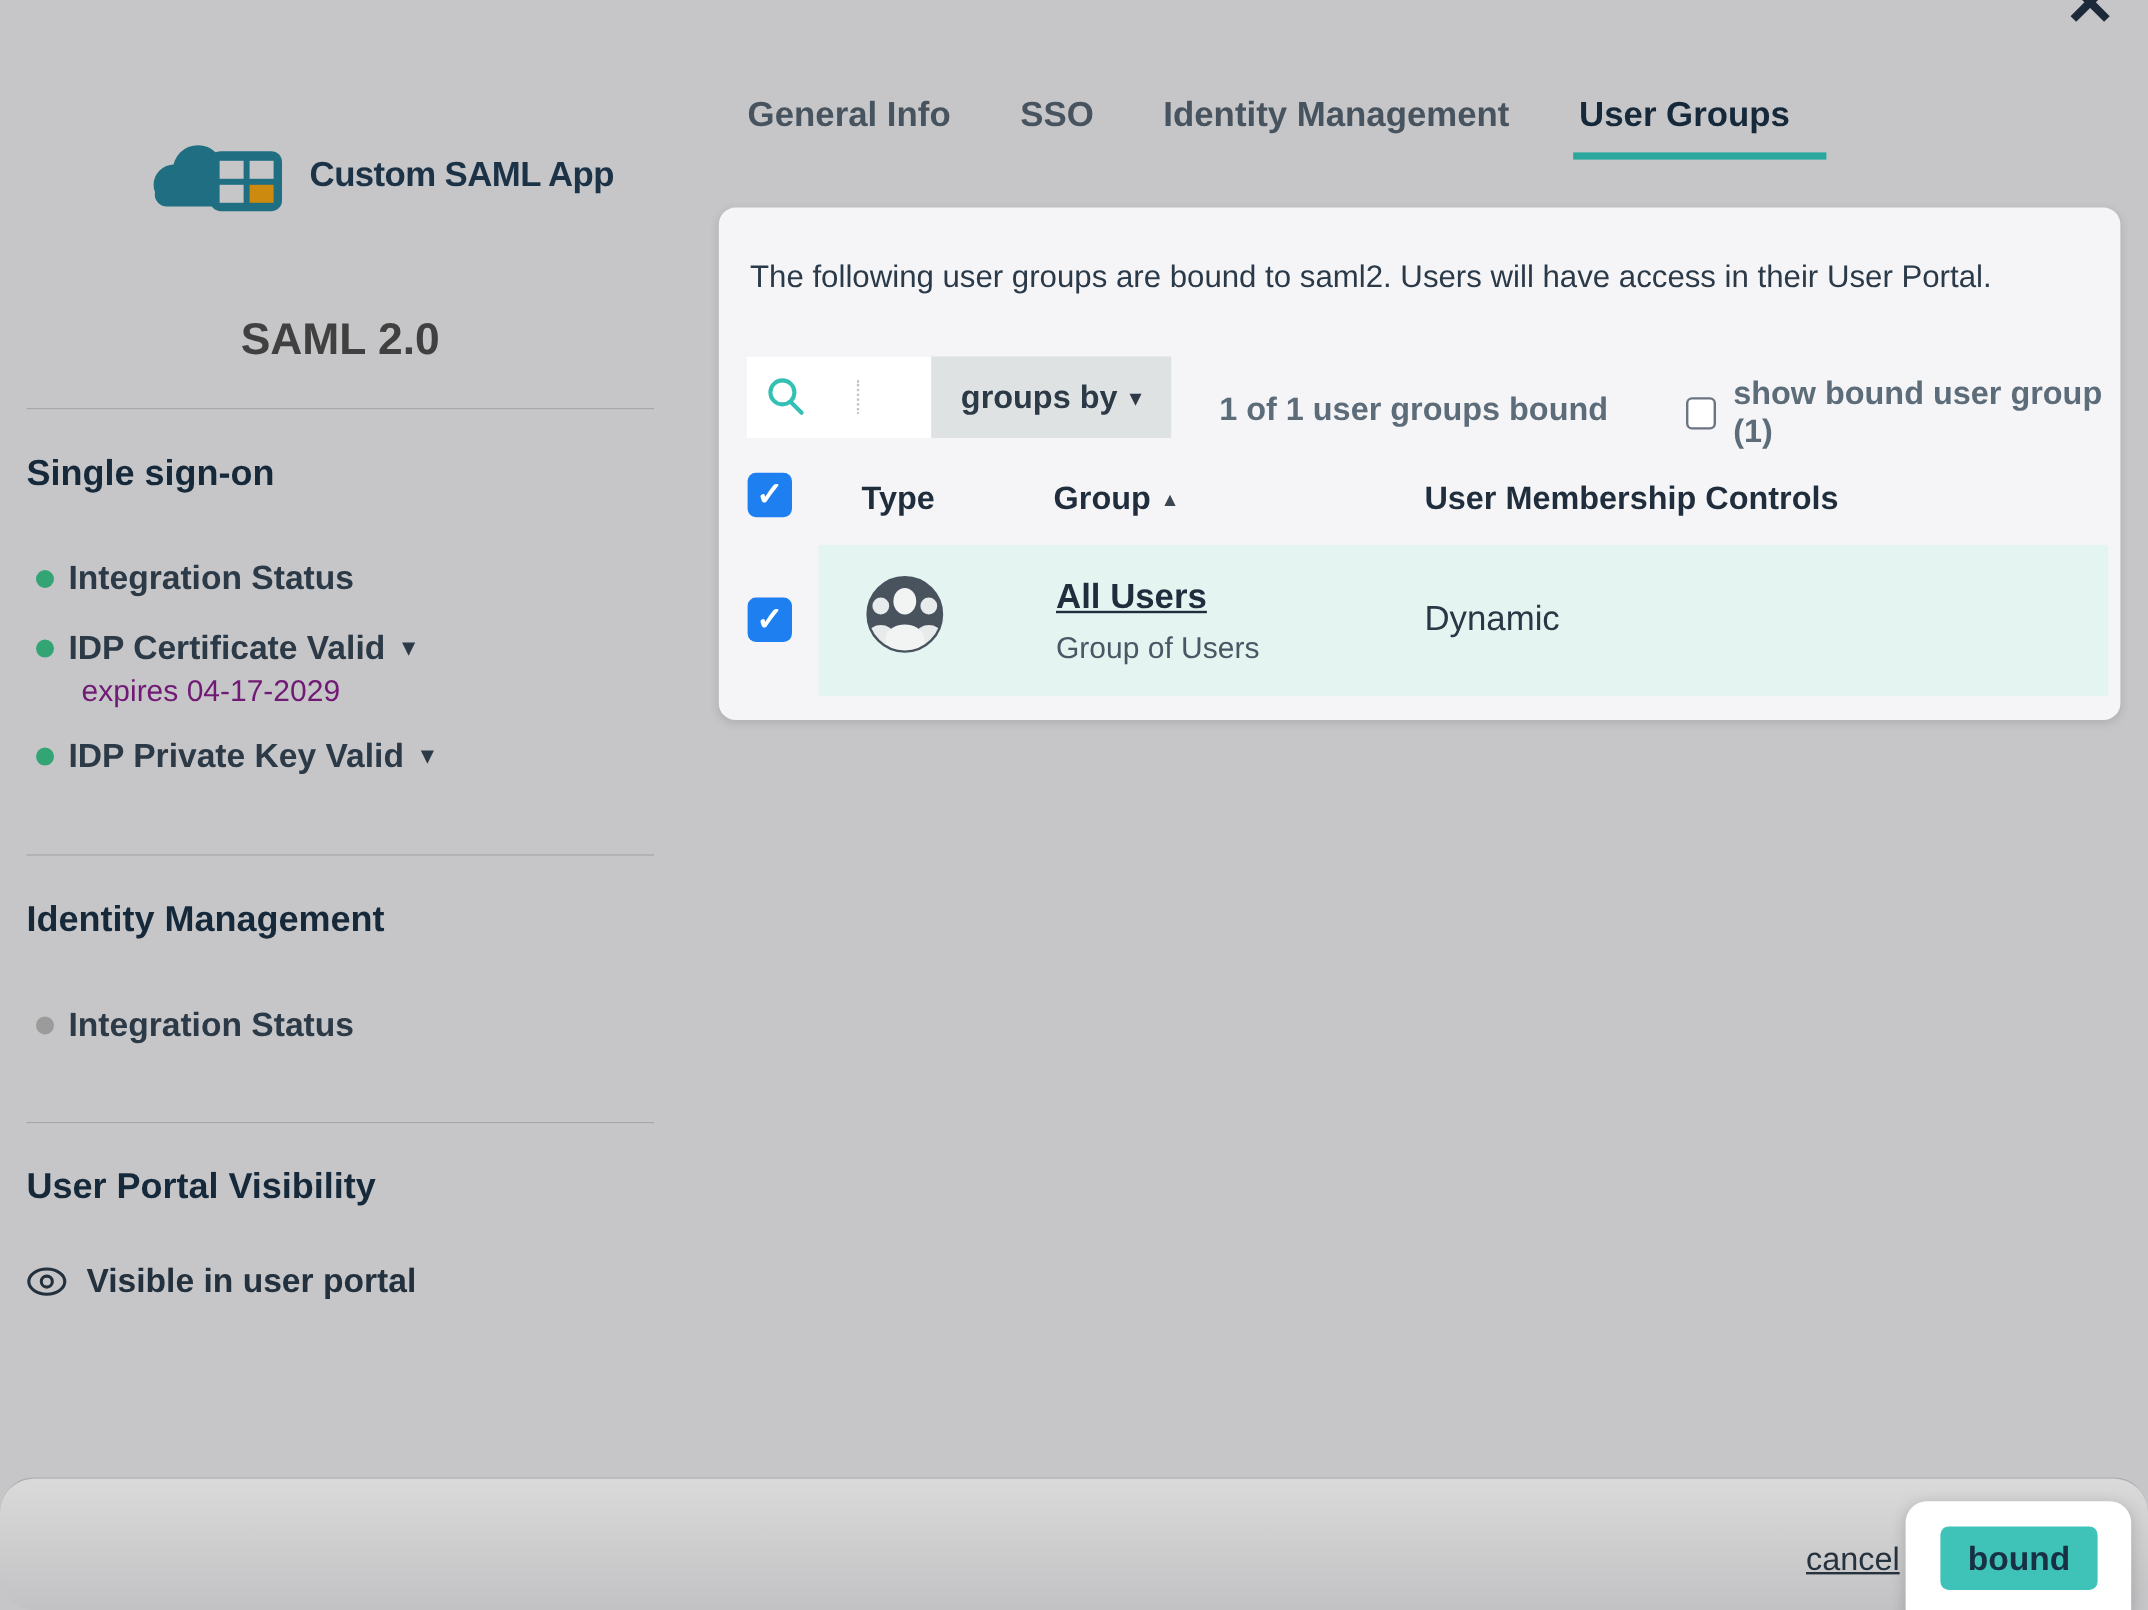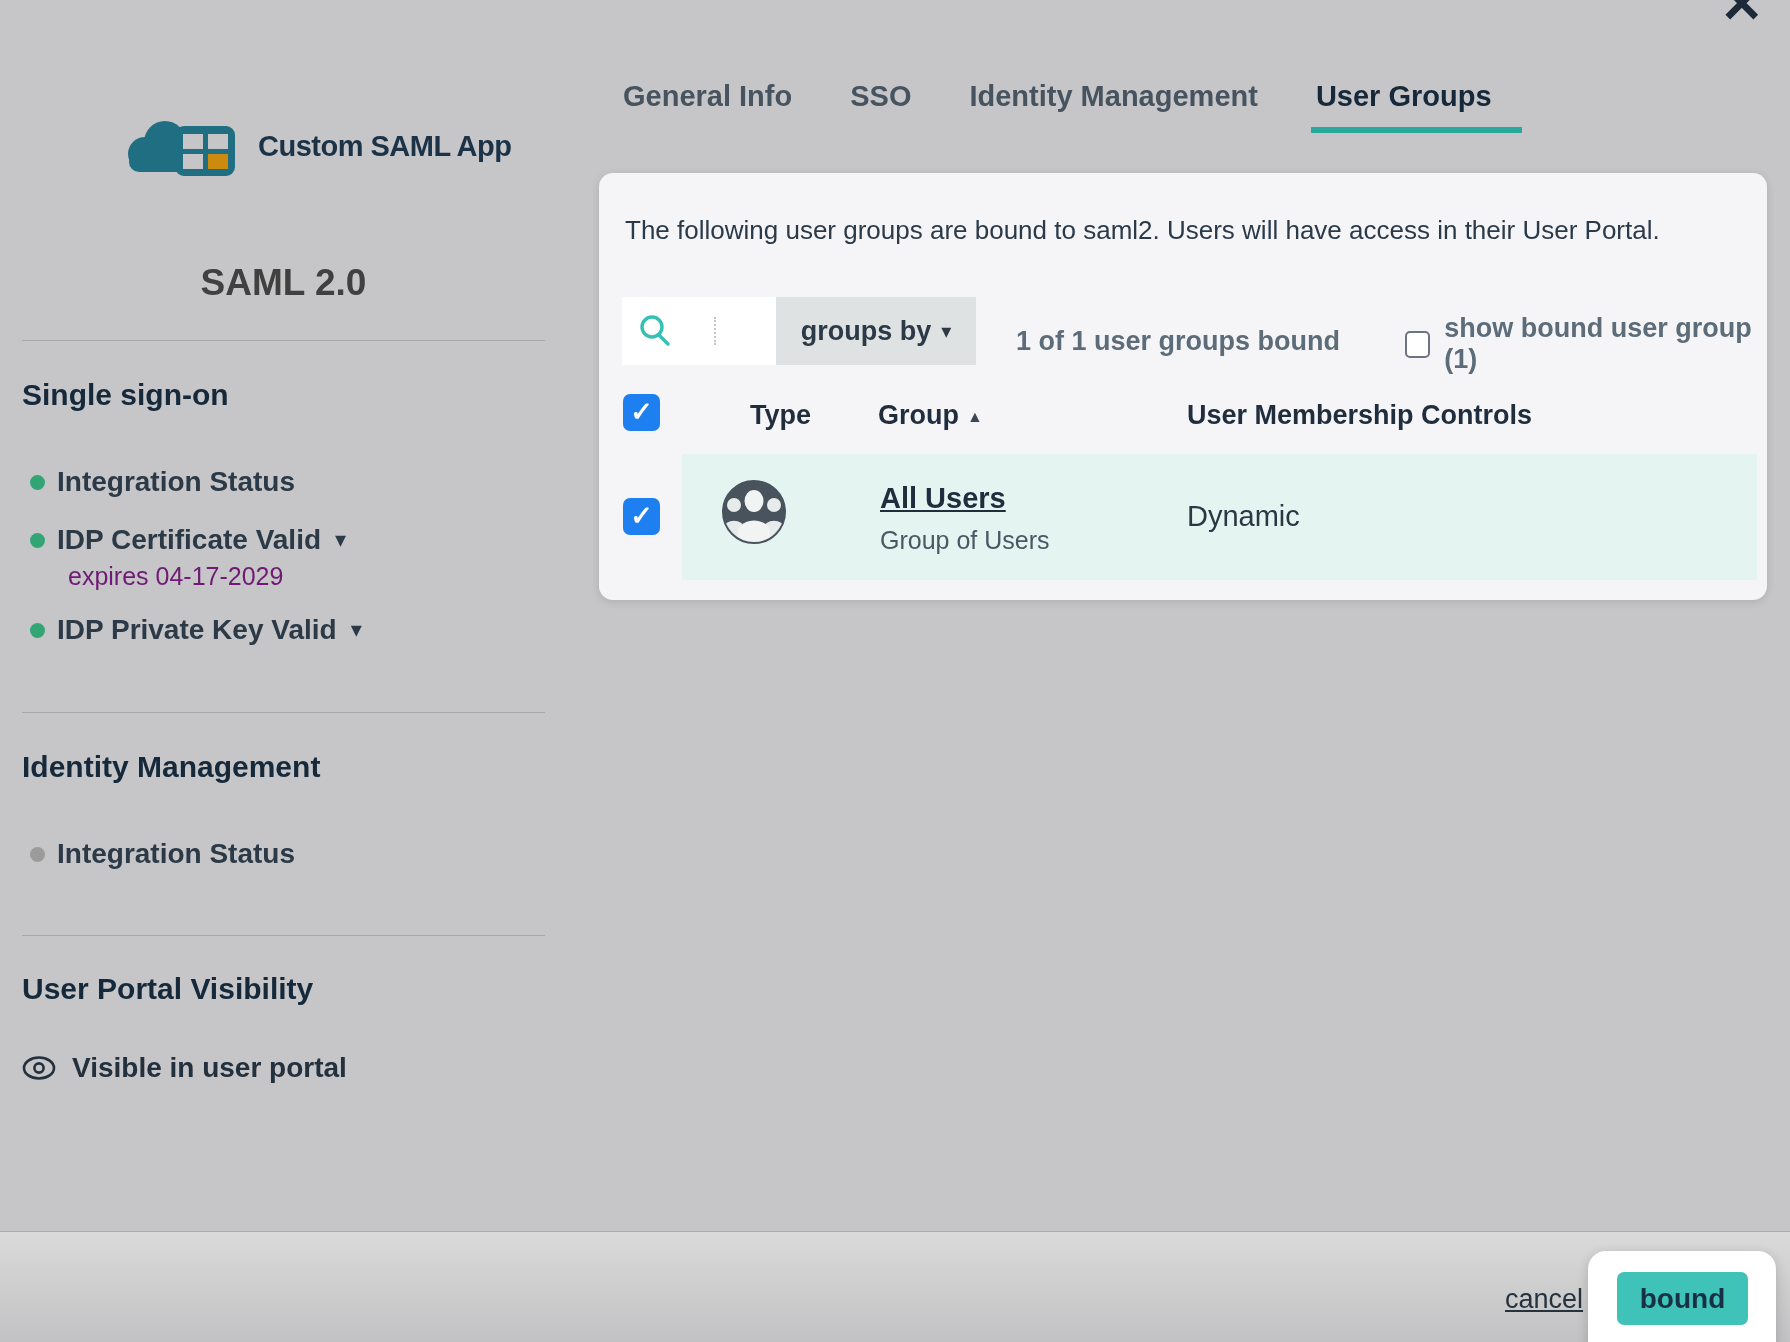--- a/index.html
+++ b/index.html
@@ -56,35 +56,35 @@
   .show-bound { position:absolute; top:140px; left:771px; display:flex; align-items:center; gap:14px; cursor:pointer;padding-left:35px; }
   .cb-empty { width:27px; height:27px; background:#fff; border:2px solid #6b7480; border-radius:5px; }
   .show-bound-label { font-size:27px; font-weight:700; color:#5d6c79; }
 
   .cb-checked { width:37px; height:37px; background:#1d7ff0; border-radius:7px; display:flex; align-items:center; justify-content:center; cursor:pointer; }
   .cb-checked .tick { color:#ffffff; font-size:27px; font-weight:700; line-height:1; }
 
   .th-row { position:absolute; top:221px; left:0; width:100%; height:40px; }
   .th-cb { position:absolute; left:24px; top:0; }
   .th { position:absolute; font-size:27px; font-weight:700; color:#1f2d3d; top:6px; }
-  .th-type { left:119px;margin-left:32px; }
+  .th-type { left:119px; }
   .th-group { left:279px; cursor:pointer; }
   .sort-arrow { font-size:16px; color:#3c4752; margin-left:8px; vertical-align:2px; }
   .th-umc { left:588px; }
 
   .data-row { position:absolute; top:281px; left:0; width:100%; height:126px; }
   .row-bg { position:absolute; left:83px; top:0; right:10px; bottom:0; background:#e4f4f1; }
   .row-cb { position:absolute; left:24px; top:44px; }
   .row-avatar { position:absolute; left:122px; top:25px; }
   .group-name { position:absolute; left:281px; top:28px; font-size:29px; font-weight:700; color:#1f2d3d; text-decoration:underline; cursor:pointer; }
   .group-type { position:absolute; left:281px; top:72px; font-size:25px; color:#4a5764; }
   .row-membership { position:absolute; left:588px; top:46px; font-size:29px; color:#2a3745; }
 
   
-  .footer { top:1231px; left:0; width:1790px; height:111px; background:linear-gradient(#dadada,#c2c2c4); border-top:1px solid #ababad; }
+  .footer { top:1231px; left:0; width:1790px; height:111px; background:linear-gradient(#dadada,#c2c2c4); border-top:1px solid #ababad;border-radius:29px; }
   .cancel-link { position:absolute; top:52px; left:1505px; font-size:27px; color:#26323e; text-decoration:underline; cursor:pointer; }
   .save-card { position:absolute; top:19px; left:1588px; width:188px; height:130px; background:#ffffff; border-radius:18px; box-shadow:0 3px 12px rgba(0,0,0,.18); }
   .save-btn { position:absolute; top:21px; left:29px; width:131px; height:53px; background:#3fc3b8; border:none; border-radius:7px; font-size:28px; font-weight:700; color:#173043; font-family:"Liberation Sans",sans-serif; cursor:pointer; }
 </style>
 </head>
 <body>
 
 <div id="stage">
 
   <div class="abs close-x">✕</div>

